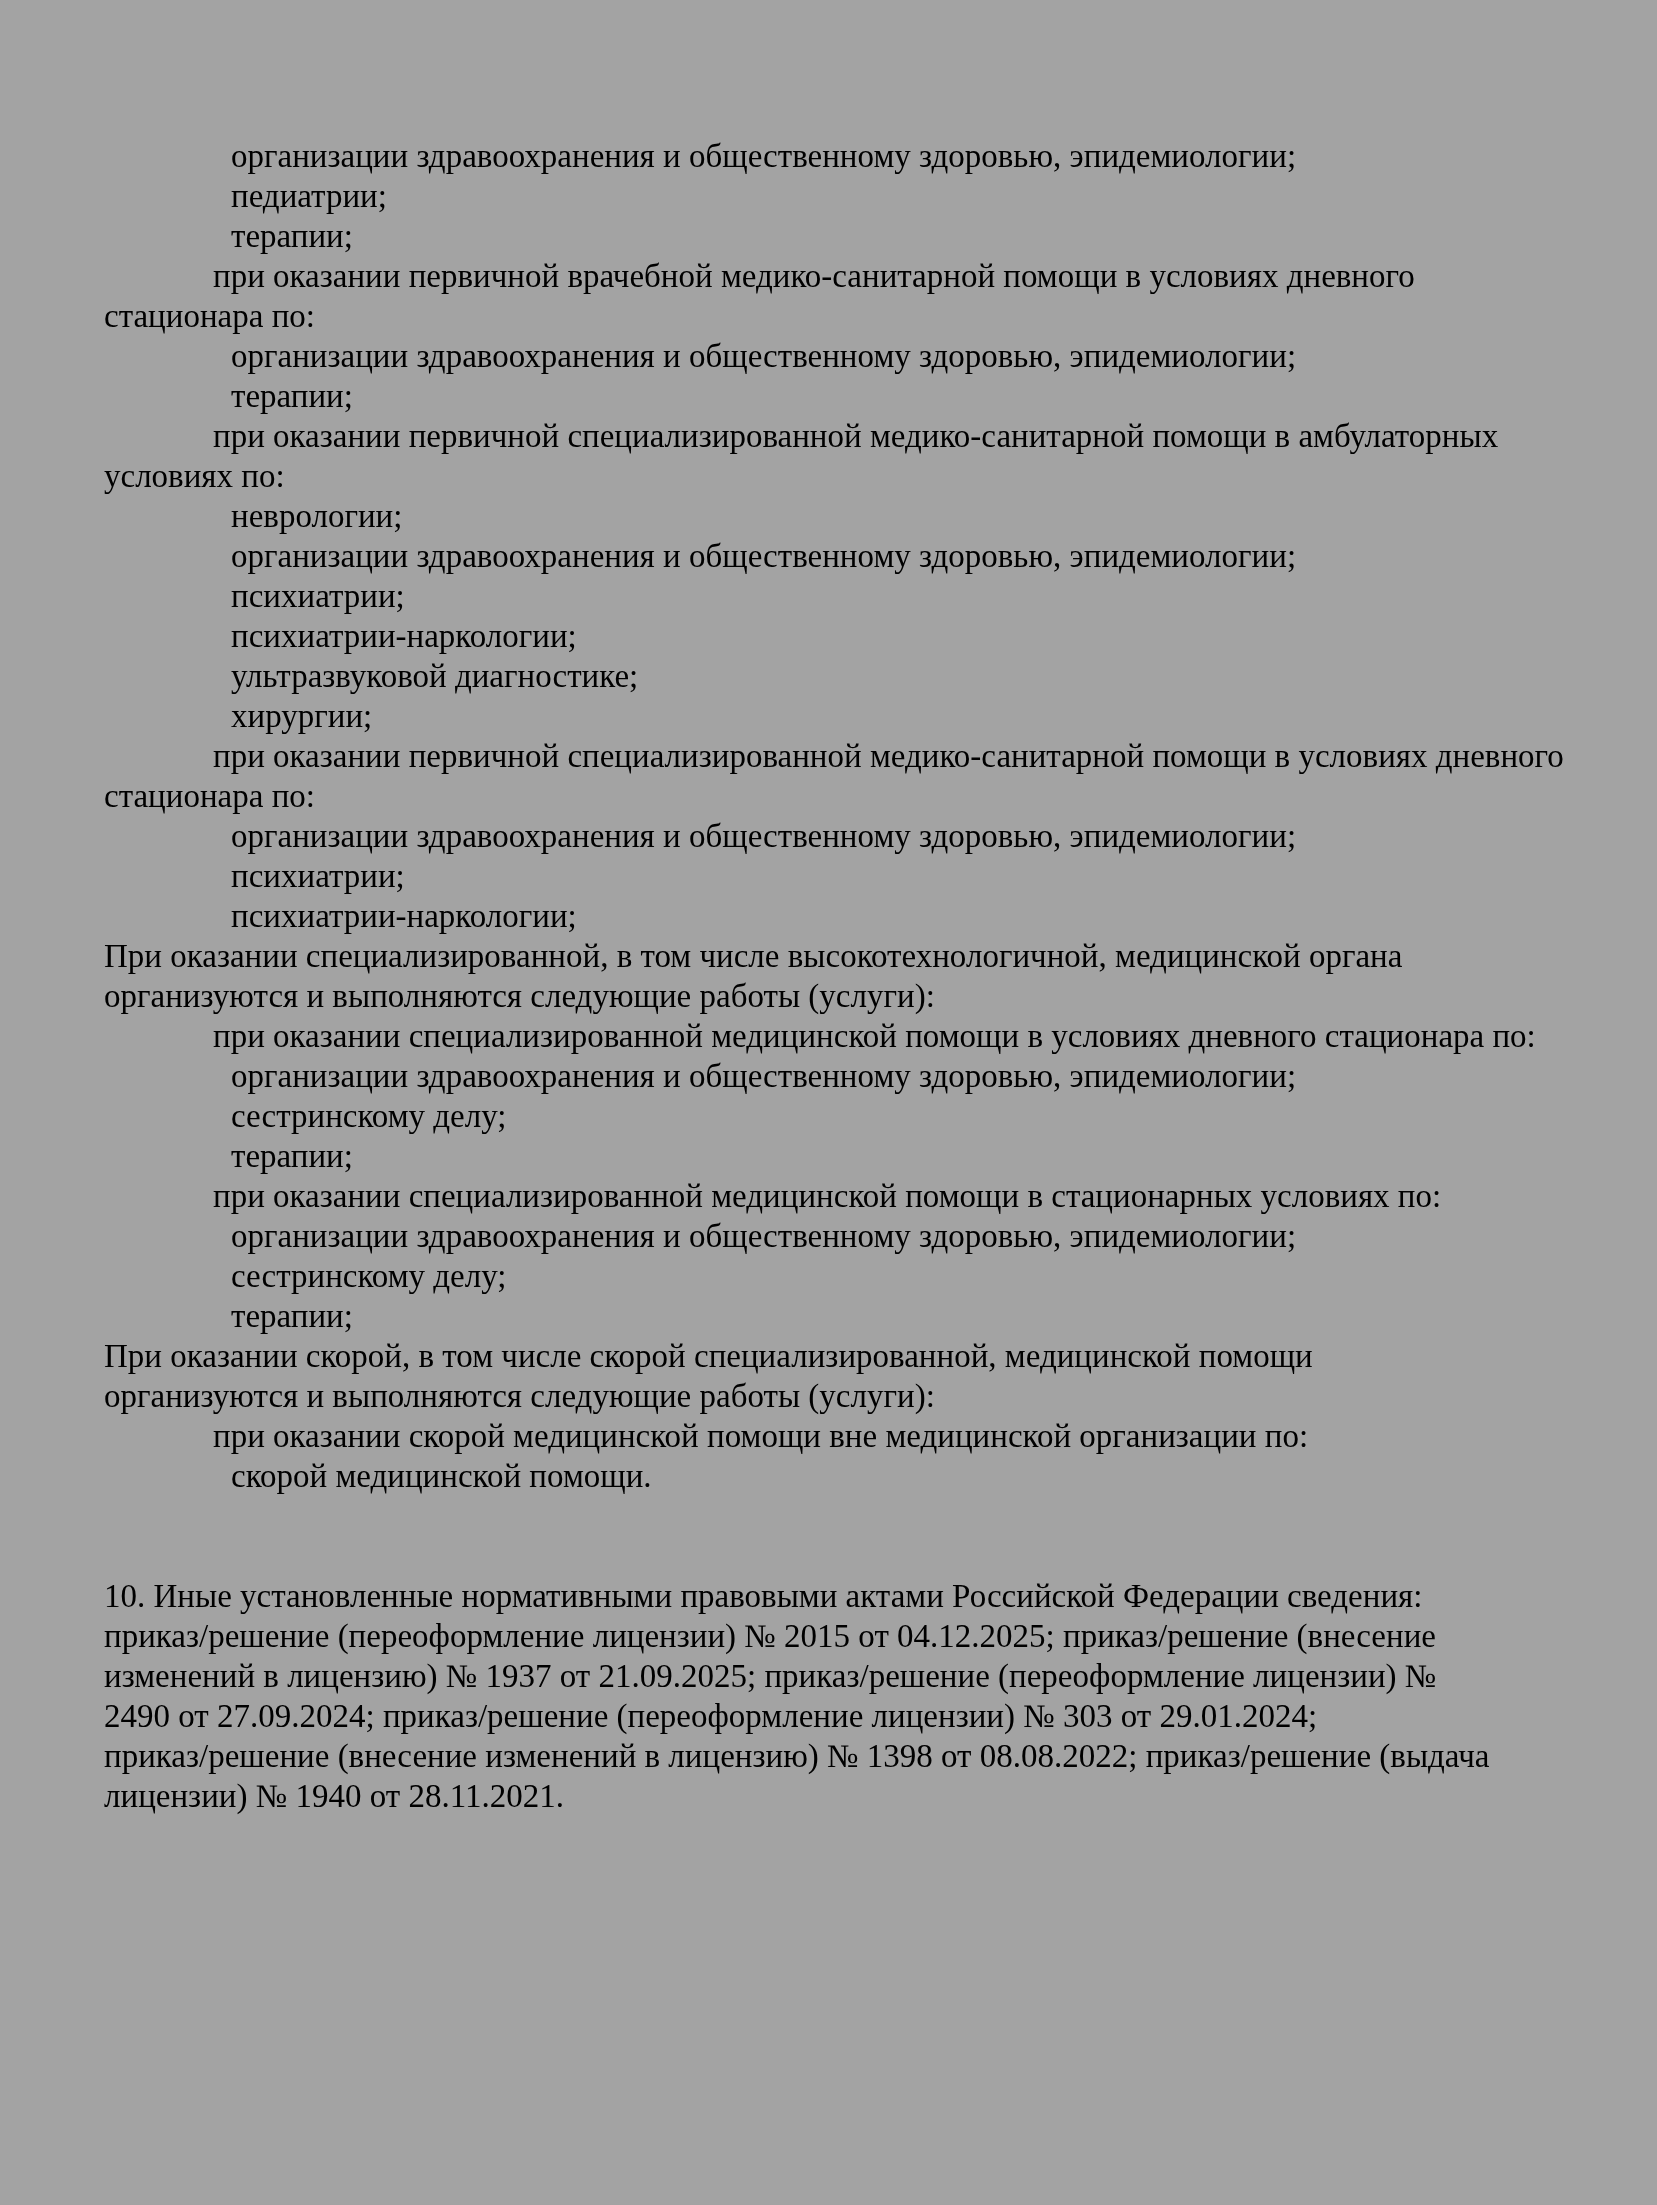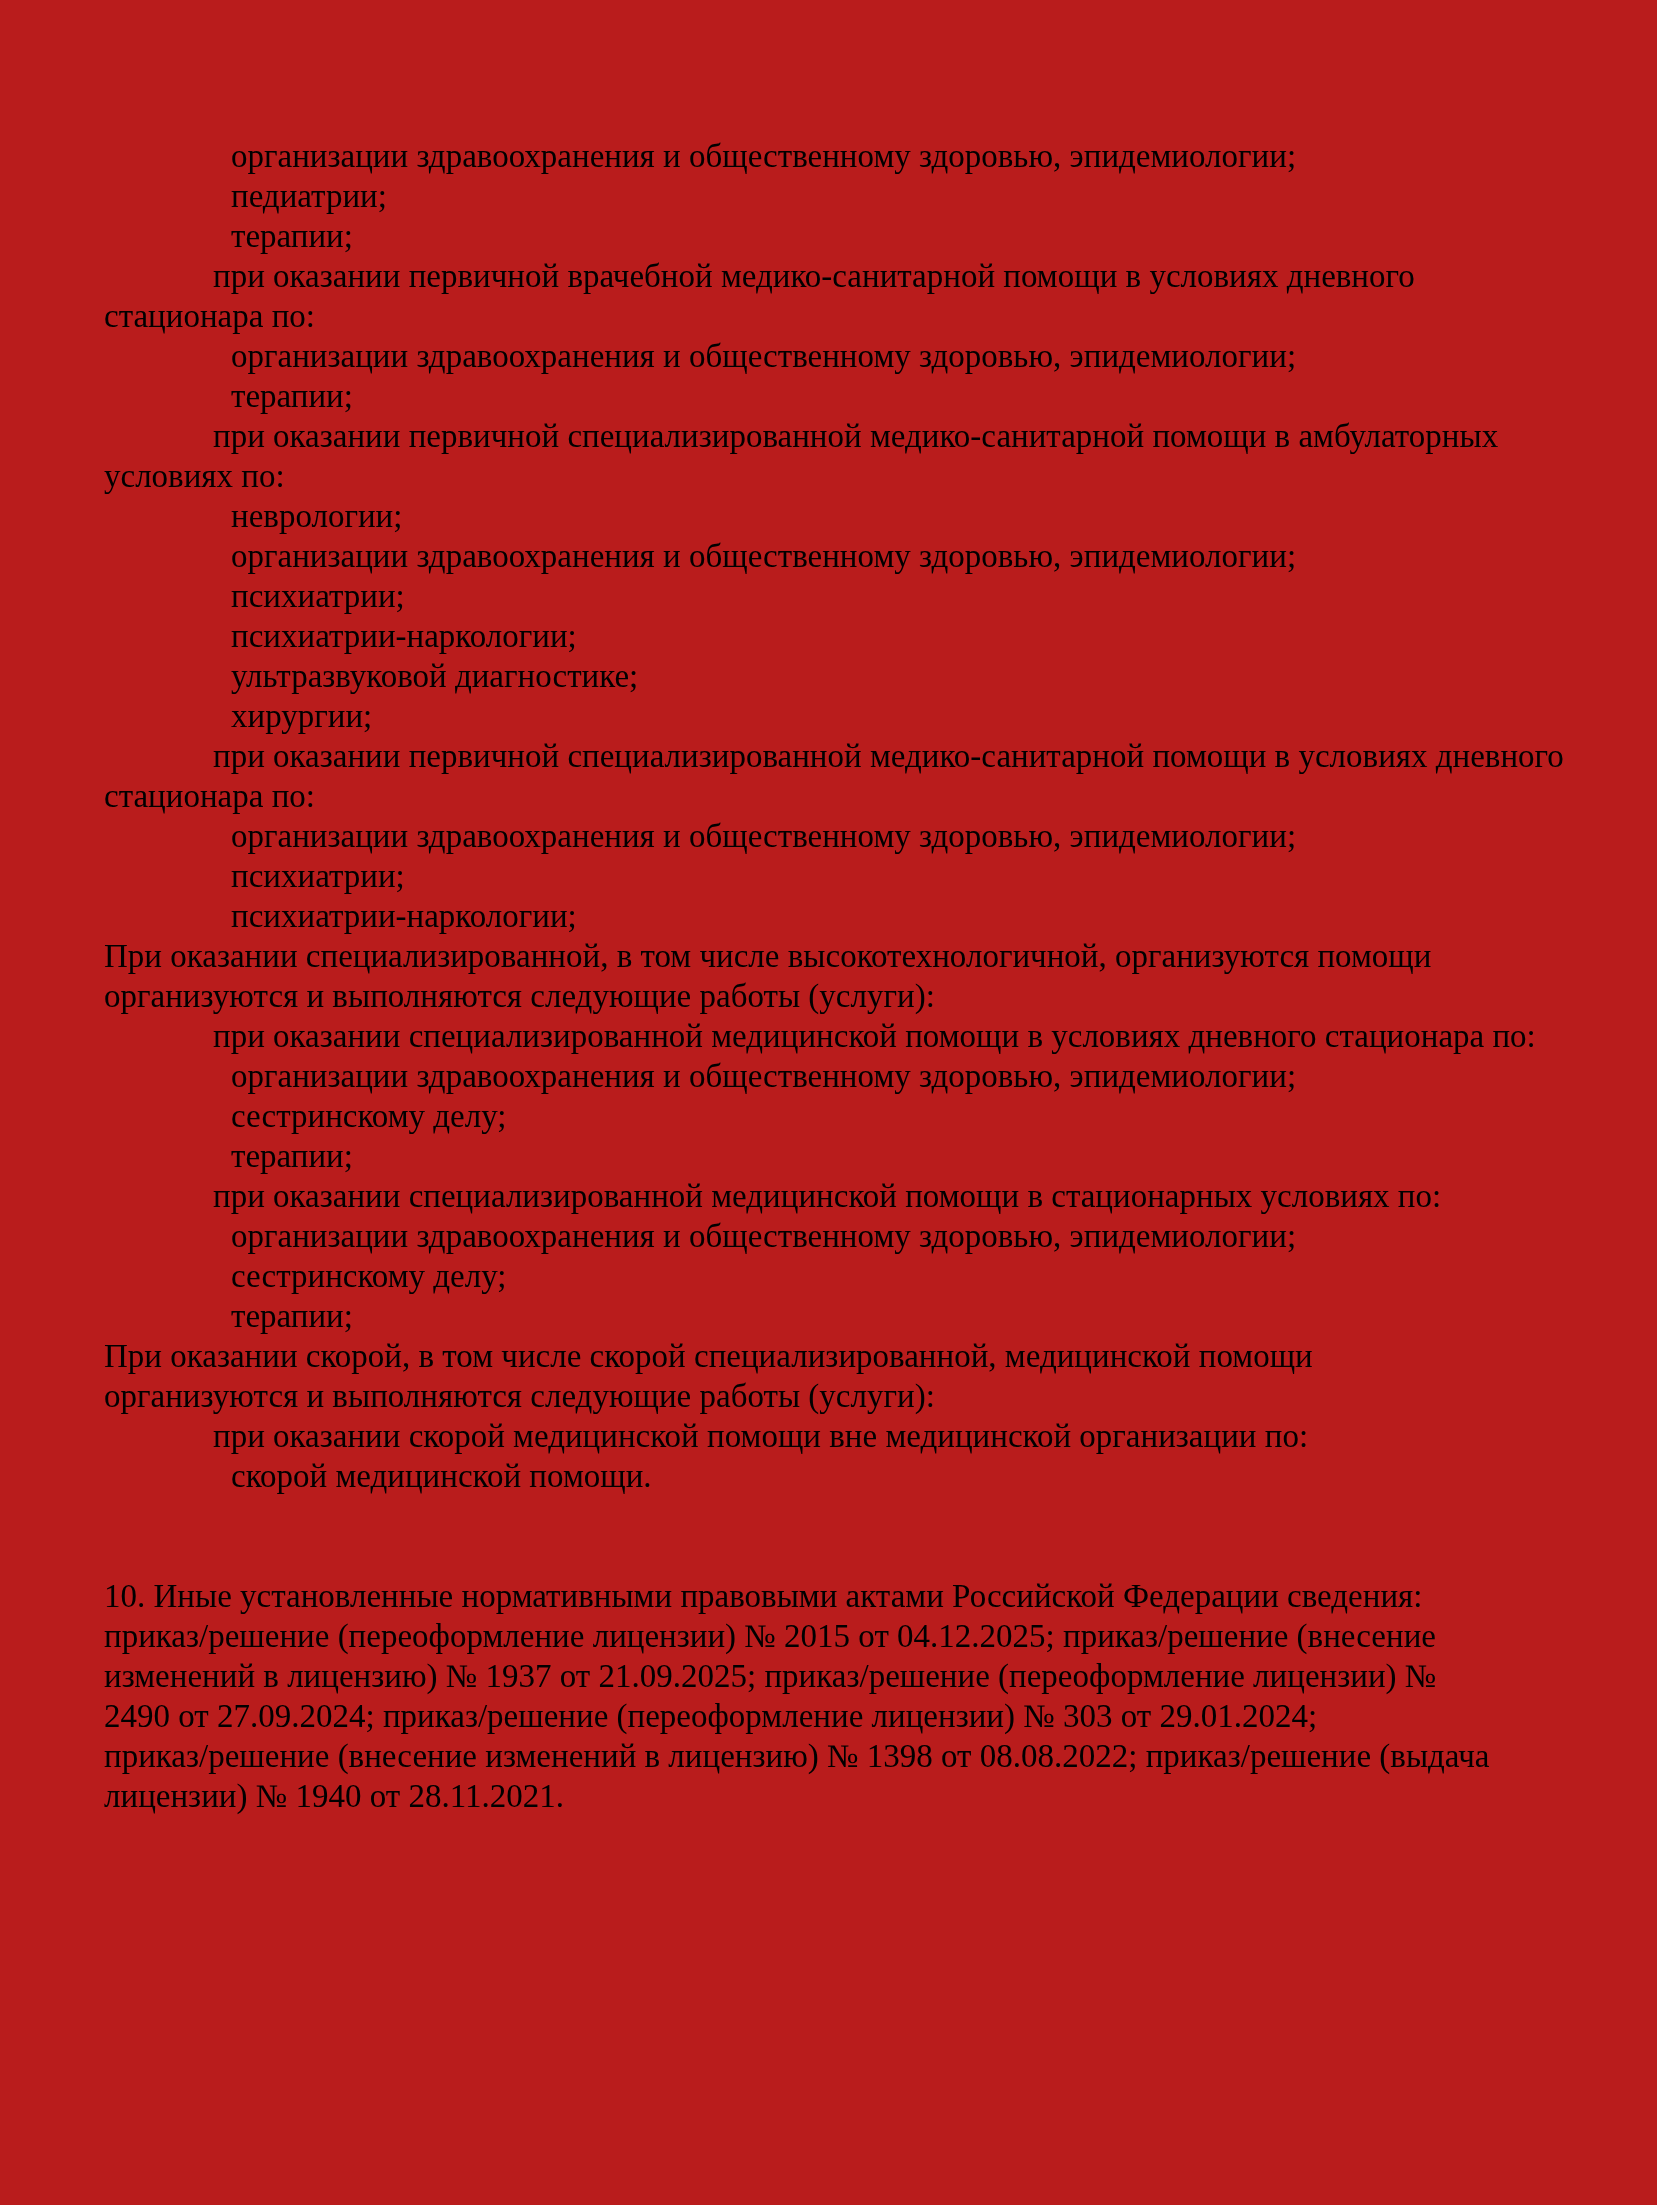--- a/index.html
+++ b/index.html
@@ -12,21 +12,21 @@
     background: #ffffff;
     position: relative;
     overflow: hidden;
     font-family: "Liberation Serif", "DejaVu Serif", serif;
   }
   .page {
     position: absolute;
     left: 0; top: 0;
     width: 1657px;
     height: 2205px;
-    background: #b91c1c;
+    background: #a3a3a3;
   }
   .doc-text {
     position: absolute;
     left: 0;
     top: 136px;
     width: 1657px;
     font-size: 33px;
     line-height: 40px;
     color: #000000;
     font-kerning: normal;
@@ -57,21 +57,21 @@
       <div class="line indent-2">организации здравоохранения и общественному здоровью, эпидемиологии;</div>
       <div class="line indent-2">психиатрии;</div>
       <div class="line indent-2">психиатрии-наркологии;</div>
       <div class="line indent-2">ультразвуковой диагностике;</div>
       <div class="line indent-2">хирургии;</div>
       <div class="line indent-1">при оказании первичной специализированной медико-санитарной помощи в условиях дневного</div>
       <div class="line indent-0">стационара по:</div>
       <div class="line indent-2">организации здравоохранения и общественному здоровью, эпидемиологии;</div>
       <div class="line indent-2">психиатрии;</div>
       <div class="line indent-2">психиатрии-наркологии;</div>
-      <div class="line indent-0">При оказании специализированной, в том числе высокотехнологичной, организуются помощи</div>
+      <div class="line indent-0">При оказании специализированной, в том числе высокотехнологичной, медицинской органа</div>
       <div class="line indent-0">организуются и выполняются следующие работы (услуги):</div>
       <div class="line indent-1">при оказании специализированной медицинской помощи в условиях дневного стационара по:</div>
       <div class="line indent-2">организации здравоохранения и общественному здоровью, эпидемиологии;</div>
       <div class="line indent-2">сестринскому делу;</div>
       <div class="line indent-2">терапии;</div>
       <div class="line indent-1">при оказании специализированной медицинской помощи в стационарных условиях по:</div>
       <div class="line indent-2">организации здравоохранения и общественному здоровью, эпидемиологии;</div>
       <div class="line indent-2">сестринскому делу;</div>
       <div class="line indent-2">терапии;</div>
       <div class="line indent-0">При оказании скорой, в том числе скорой специализированной, медицинской помощи</div>

